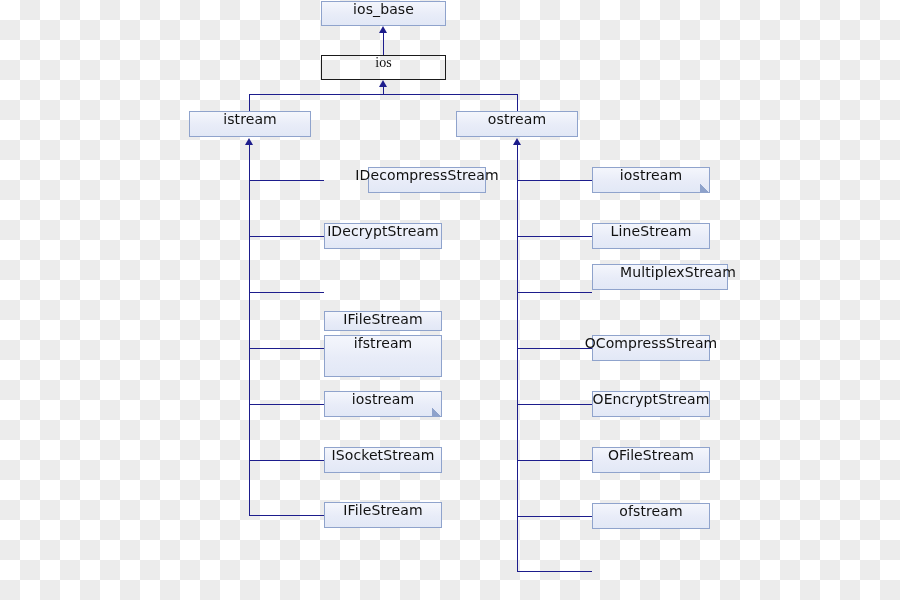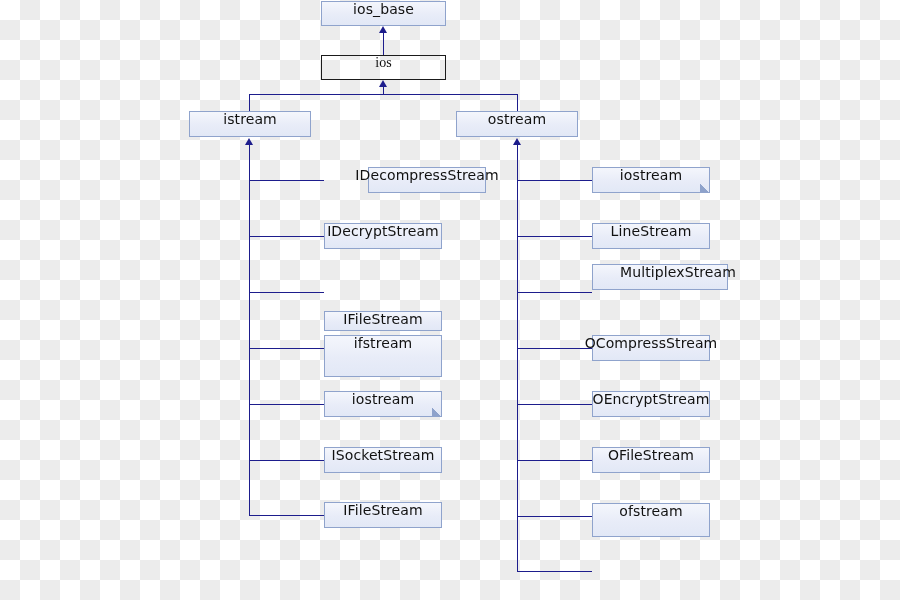--- a/index.html
+++ b/index.html
@@ -180,20 +180,20 @@
     <div class="node" style="left:592px; top:391px; width:118px; height:26px;">
       <span>OEncryptStream</span>
     </div>
 
     <div class="line h" style="left:517px; top:460px; width:75px;"></div>
     <div class="node" style="left:592px; top:447px; width:118px; height:26px;">
       <span>OFileStream</span>
     </div>
 
     <div class="line h" style="left:517px; top:516px; width:75px;"></div>
-    <div class="node" style="left:592px; top:503px; width:118px; height:34px;">
+    <div class="node" style="left:592px; top:503px; width:118px; height:26px;">
       <span>ofstream</span>
     </div>
 
     <div class="line h" style="left:517px; top:571px; width:75px;"></div>
 
   </div>
 </div>
 
 </body></html>

